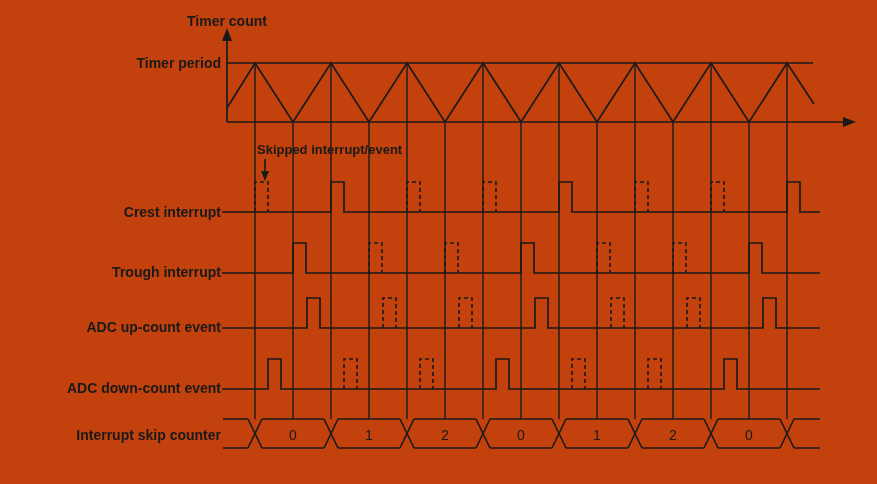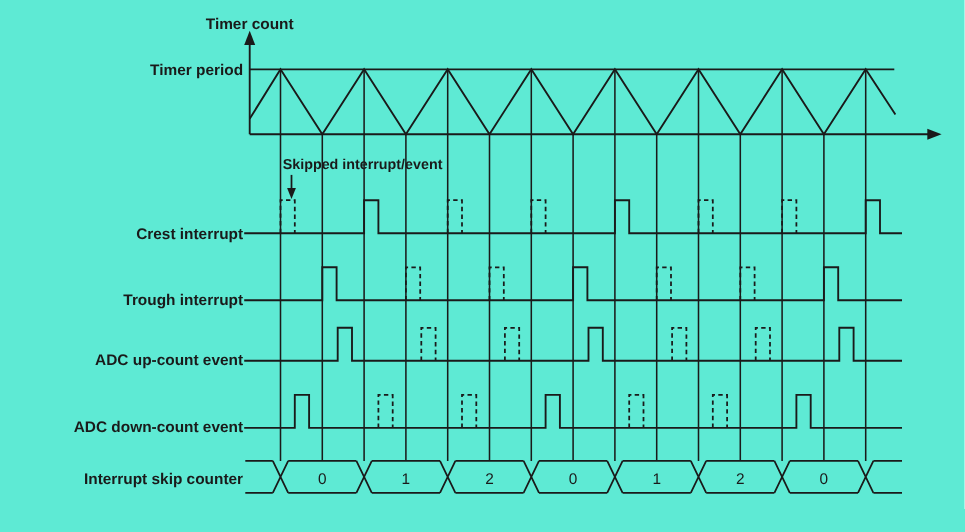--- a/index.html
+++ b/index.html
@@ -1,19 +1,19 @@
 <!DOCTYPE html>
 <html><head>
 <meta charset="utf-8">
 <style>
   html,body{margin:0;padding:0;background:#ffffff;}
   .stage{
     position:relative;
     width:877px;height:484px;
-    background:#5eead4;
+    background:#c2410c;
     font-family:"Liberation Sans", sans-serif;
     overflow:hidden;
   }
   svg{display:block;}
   text{
     fill:#1a1a1a;
     font-family:"Liberation Sans", sans-serif;
   }
   .lbl{font-size:14px;font-weight:bold;}
   .lbl-sm{font-size:13px;font-weight:bold;}

